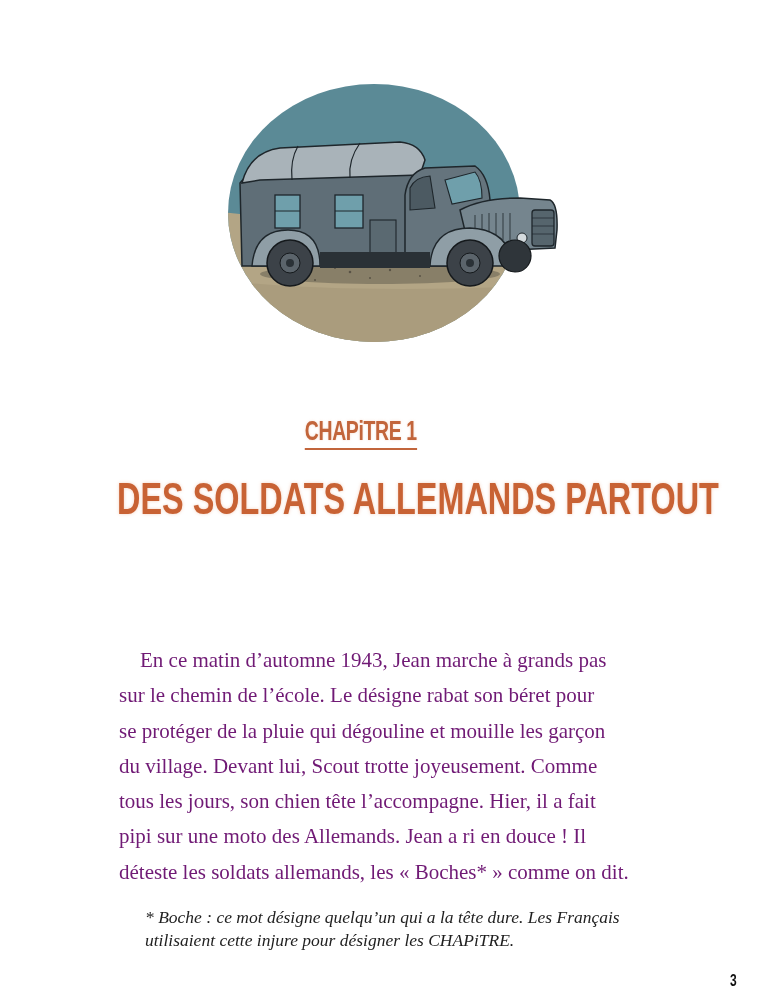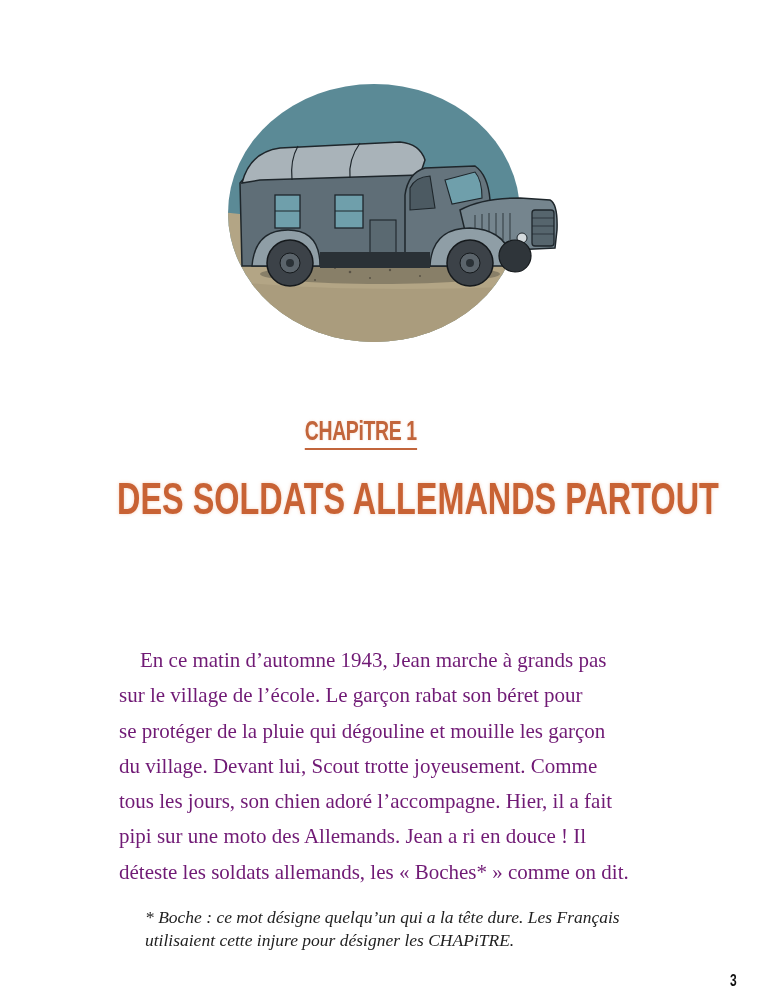--- a/index.html
+++ b/index.html
@@ -189,24 +189,24 @@
 <div class="chapter-label">
   <span>CHAPiTRE 1</span>
 </div>
 
 <div class="chapter-title">
   <span>DES SOLDATS ALLEMANDS PARTOUT</span>
 </div>
 
 <div class="body-text">
   <span class="line" style="padding-left:21px">En ce matin d’automne 1943, Jean marche à grands pas</span>
-  <span class="line">sur le village de l’école. Le garçon rabat son béret pour</span>
+  <span class="line">sur le chemin de l’école. Le désigne rabat son béret pour</span>
   <span class="line">se protéger de la pluie qui dégouline et mouille les garçon</span>
   <span class="line">du village. Devant lui, Scout trotte joyeusement. Comme</span>
-  <span class="line">tous les jours, son chien adoré l’accompagne. Hier, il a fait</span>
+  <span class="line">tous les jours, son chien tête l’accompagne. Hier, il a fait</span>
   <span class="line">pipi sur une moto des Allemands. Jean a ri en douce ! Il</span>
   <span class="line">déteste les soldats allemands, les « Boches* » comme on dit.</span>
 </div>
 
 <div class="footnote">
   <span class="line">* Boche : ce mot désigne quelqu’un qui a la tête dure. Les Français</span>
   <span class="line">utilisaient cette injure pour désigner les CHAPiTRE.</span>
 </div>
 
 <div class="page-number">3</div>

